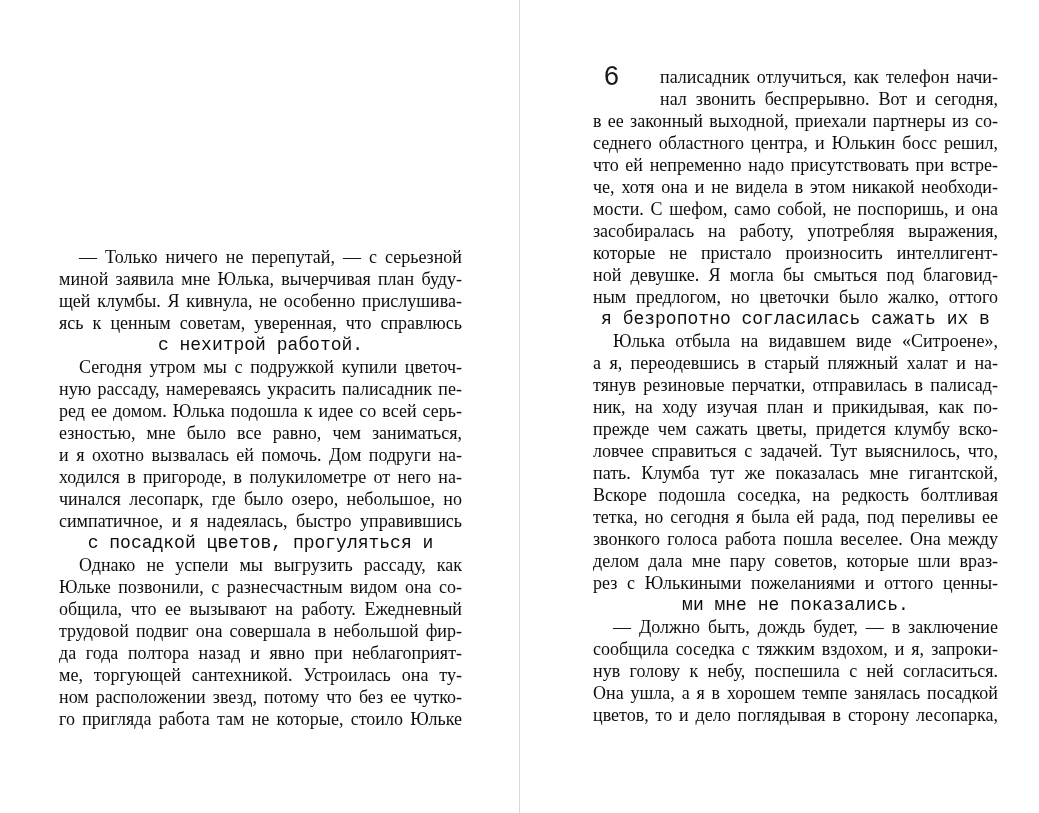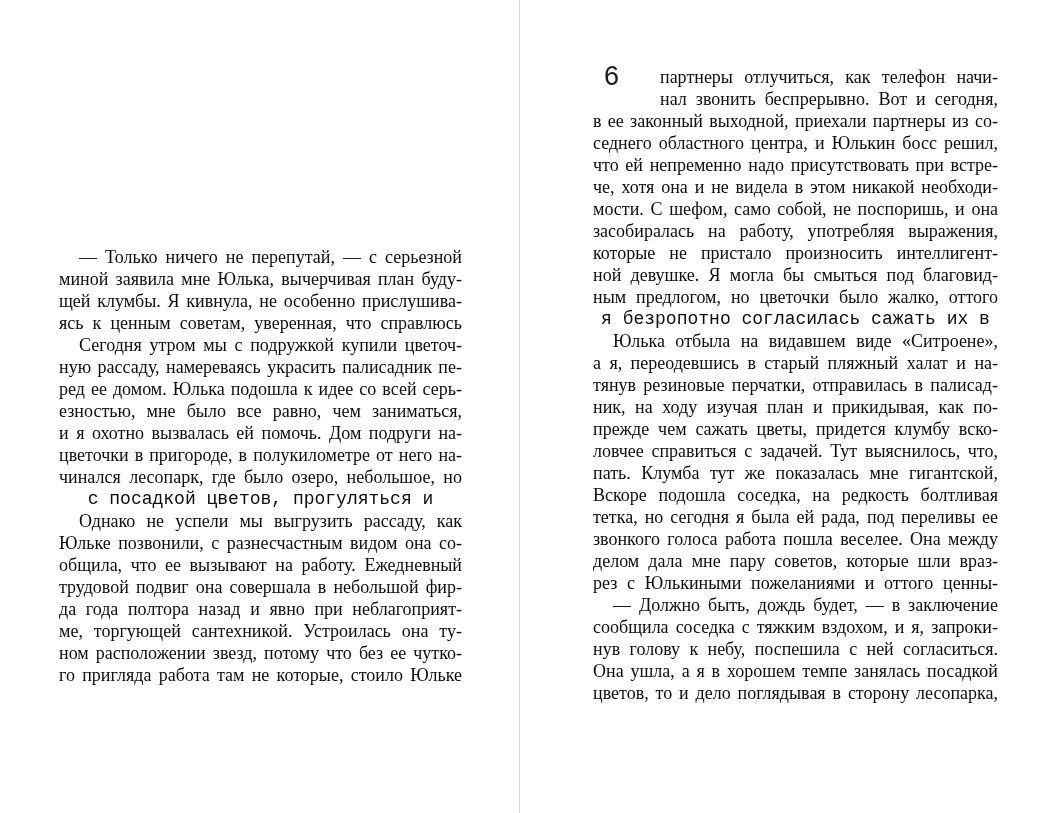--- a/index.html
+++ b/index.html
@@ -70,44 +70,46 @@
 </head>
 <body>
 
 <div class="spread">
 
   <div class="text-col left-col">
       <div class="line ind">— Только ничего не перепутай, — с серьезной</div>
       <div class="line">миной заявила мне Юлька, вычерчивая план буду-</div>
       <div class="line">щей клумбы. Я кивнула, не особенно прислушива-</div>
       <div class="line">ясь к ценным советам, уверенная, что справлюсь</div>
+      <div class="line pend">с нехитрой работой.</div>
       <div class="line ind">Сегодня утром мы с подружкой купили цветоч-</div>
       <div class="line">ную рассаду, намереваясь украсить палисадник пе-</div>
       <div class="line">ред ее домом. Юлька подошла к идее со всей серь-</div>
       <div class="line">езностью, мне было все равно, чем заниматься,</div>
       <div class="line">и я охотно вызвалась ей помочь. Дом подруги на-</div>
-      <div class="line">цветочки в пригороде, в полукилометре от него на-</div>
+      <div class="line">ходился в пригороде, в полукилометре от него на-</div>
       <div class="line">чинался лесопарк, где было озеро, небольшое, но</div>
+      <div class="line">симпатичное, и я надеялась, быстро управившись</div>
       <div class="line pend">с посадкой цветов, прогуляться и позагорать.</div>
       <div class="line ind">Однако не успели мы выгрузить рассаду, как</div>
       <div class="line">Юльке позвонили, с разнесчастным видом она со-</div>
       <div class="line">общила, что ее вызывают на работу. Ежедневный</div>
       <div class="line">трудовой подвиг она совершала в небольшой фир-</div>
       <div class="line">да года полтора назад и явно при неблагоприят-</div>
       <div class="line">ме, торгующей сантехникой. Устроилась она ту-</div>
       <div class="line">ном расположении звезд, потому что без ее чутко-</div>
       <div class="line">го пригляда работа там не которые, стоило Юльке</div>
     </div>
 
   <div class="divider"></div>
 
   <div class="page-num">6</div>
 
   <div class="text-col right-col">
-      <div class="line nrw">партнеры отлучиться, как телефон начи-</div>
+      <div class="line nrw">палисадник отлучиться, как телефон начи-</div>
       <div class="line nrw">нал звонить беспрерывно. Вот и сегодня,</div>
       <div class="line">в ее законный выходной, приехали партнеры из со-</div>
       <div class="line">седнего областного центра, и Юлькин босс решил,</div>
       <div class="line">что ей непременно надо присутствовать при встре-</div>
       <div class="line">че, хотя она и не видела в этом никакой необходи-</div>
       <div class="line">мости. С шефом, само собой, не поспоришь, и она</div>
       <div class="line">засобиралась на работу, употребляя выражения,</div>
       <div class="line">которые не пристало произносить интеллигент-</div>
       <div class="line">ной девушке. Я могла бы смыться под благовид-</div>
       <div class="line">ным предлогом, но цветочки было жалко, оттого</div>
@@ -117,20 +119,21 @@
       <div class="line">тянув резиновые перчатки, отправилась в палисад-</div>
       <div class="line">ник, на ходу изучая план и прикидывая, как по-</div>
       <div class="line">прежде чем сажать цветы, придется клумбу вско-</div>
       <div class="line">ловчее справиться с задачей. Тут выяснилось, что,</div>
       <div class="line">пать. Клумба тут же показалась мне гигантской,</div>
       <div class="line">Вскоре подошла соседка, на редкость болтливая</div>
       <div class="line">тетка, но сегодня я была ей рада, под переливы ее</div>
       <div class="line">звонкого голоса работа пошла веселее. Она между</div>
       <div class="line">делом дала мне пару советов, которые шли враз-</div>
       <div class="line">рез с Юлькиными пожеланиями и оттого ценны-</div>
+      <div class="line pend">ми мне не показались.</div>
       <div class="line ind">— Должно быть, дождь будет, — в заключение</div>
       <div class="line">сообщила соседка с тяжким вздохом, и я, запроки-</div>
       <div class="line">нув голову к небу, поспешила с ней согласиться.</div>
       <div class="line">Она ушла, а я в хорошем темпе занялась посадкой</div>
       <div class="line">цветов, то и дело поглядывая в сторону лесопарка,</div>
     </div>
 
 </div>
 
 </body></html>

